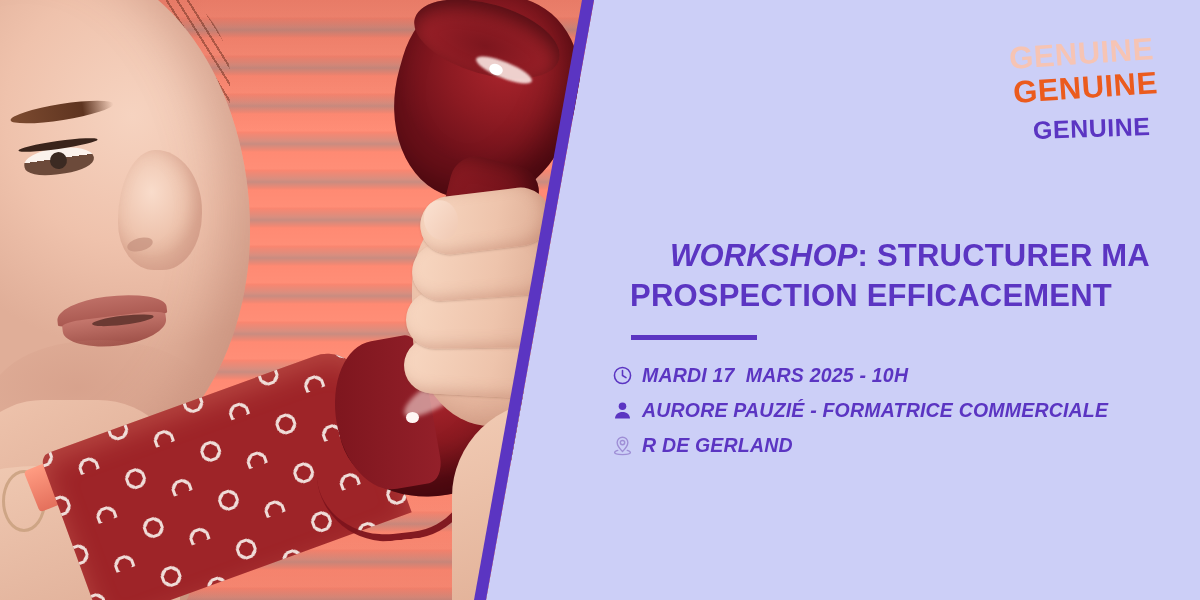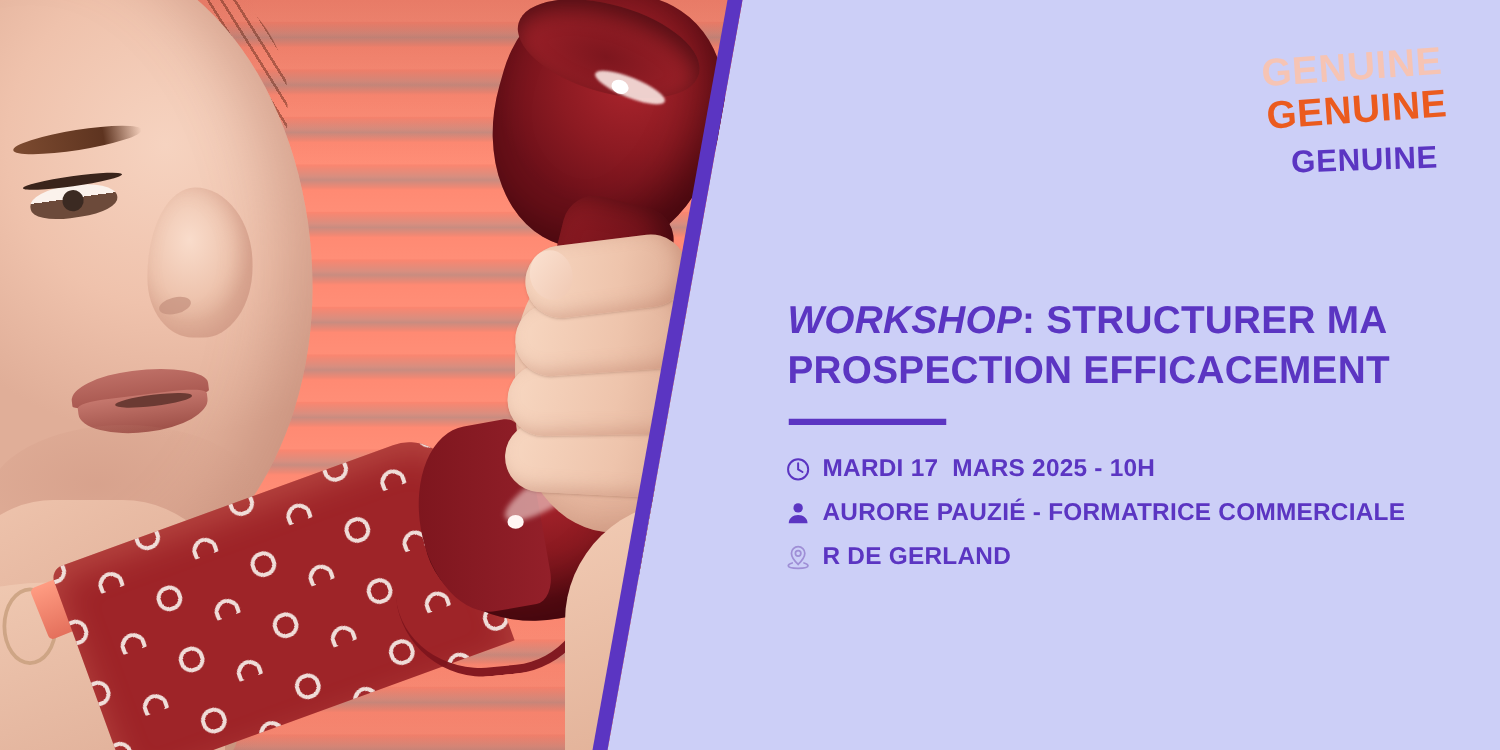--- a/index.html
+++ b/index.html
@@ -332,34 +332,35 @@
   #title {
     position:absolute;
     left:30px; top:236px;
     width:540px;
     color:#5B35C2;
     font-size:31px;
     font-weight:bold;
     line-height:1.28;
     letter-spacing:.2px;
   }
-  #title .ws { font-style:italic; }
+  #title .ws { font-style:italic;margin-left:40px; }
 
   #rule {
     position:absolute;
     left:31px; top:335px;
     width:126px; height:5px;
     background:#5B35C2;
   }
 
   
   #details {
     position:absolute;
-    left:28px; top:364px;
+    left:12px; top:364px;
     width:560px;
+    font-style:italic;
   }
   .drow {
     display:flex;
     align-items:center;
     gap:9px;
     margin-bottom:12px;
     color:#5B35C2;
     font-size:19.5px;
     font-weight:bold;
     letter-spacing:.2px;

